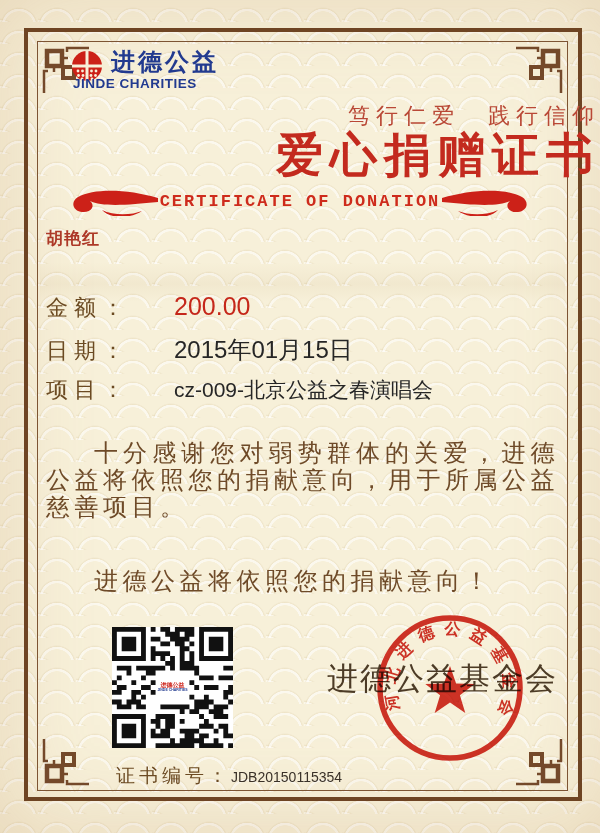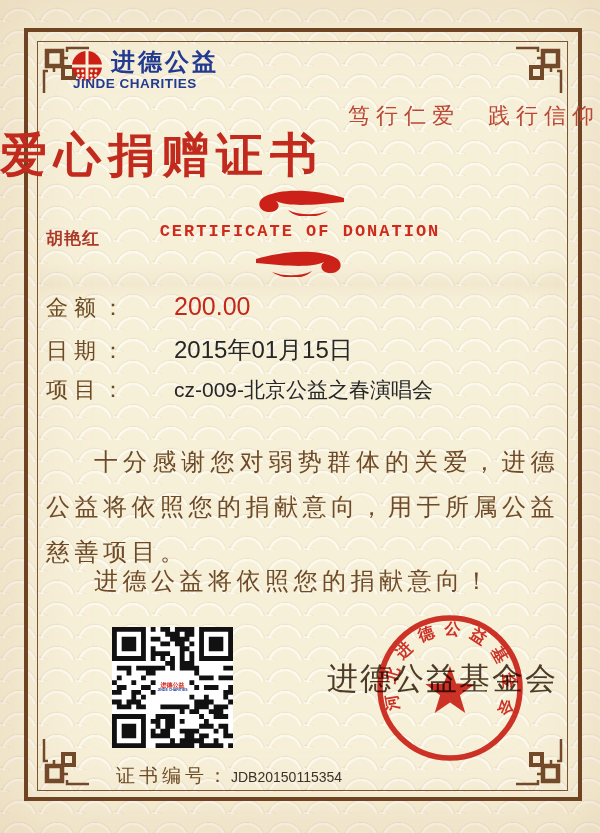--- a/index.html
+++ b/index.html
@@ -17,42 +17,42 @@
   .corner.tr{right:38px;top:39px;transform:scaleX(-1);}
   .corner.bl{left:35px;bottom:40px;transform:scaleY(-1);}
   .corner.br{right:38px;bottom:40px;transform:scale(-1,-1);}
 
   .logo{position:absolute;left:70px;top:49px;display:flex;align-items:flex-start;gap:7px;}
   .logo-cn{font-size:24px;font-weight:bold;color:#223a8f;letter-spacing:3px;line-height:26px;font-family:"Liberation Serif","DejaVu Serif",serif;}
   .logo-en{font-size:13.5px;font-weight:bold;color:#223a8f;letter-spacing:.5px;margin-top:1px;margin-left:-38px;}
 
   .slogan{position:absolute;left:0;width:600px;top:101px;text-align:right;font-size:22px;letter-spacing:6px;
     color:#b94836;font-family:"Liberation Serif","DejaVu Serif",serif;}
-  .title{position:absolute;left:0;width:600px;top:124px;text-align:left;font-size:47px;font-weight:bold;
+  .title{position:absolute;left:0;width:600px;top:124px;text-align:right;font-size:47px;font-weight:bold;
     letter-spacing:7px;color:#c32a1e;font-family:"Liberation Serif","DejaVu Serif",serif;}
-  .subtitle-row{position:absolute;left:0;width:600px;top:186px;display:flex;justify-content:center;align-items:center;gap:6px;flex-direction:column;}
+  .subtitle-row{position:absolute;left:0;width:600px;top:186px;display:flex;justify-content:center;align-items:center;}
   .subtitle{font-size:17px;font-weight:bold;letter-spacing:2px;color:#ce2b1c;
     font-family:"Liberation Mono","DejaVu Sans Mono",monospace;white-space:nowrap;}
   .flourish{width:92px;height:30px;flex:0 0 auto;}
   .flourish.right{transform:scaleX(-1);}
 
   .recipient{position:absolute;left:46px;top:227px;font-size:17px;color:#ad3928;letter-spacing:1px;font-weight:bold;}
   .shade{position:absolute;left:40px;right:43px;top:262px;height:40px;
     background:linear-gradient(to bottom,rgba(167,132,72,0) 0%,rgba(167,132,72,.07) 55%,rgba(167,132,72,0) 100%);}
 
   .field-row{position:absolute;left:46px;display:flex;align-items:baseline;gap:44px;}
   .flabel{font-size:22px;letter-spacing:6px;color:#6b4a22;font-family:"Liberation Serif","DejaVu Serif",serif;white-space:nowrap;}
   .fvalue{font-size:24px;color:#262626;}
   .fvalue.red{color:#c5271a;font-size:25px;}
   .row-amount{top:292px;}
   .row-date{top:334px;}
   .row-project{top:375px;}
   .row-project .fvalue{font-size:21px;}
 
-  .para1{position:absolute;left:46px;width:513px;top:440px;font-size:24px;line-height:45px;letter-spacing:4.5px;
+  .para1{position:absolute;left:46px;width:513px;top:440px;font-size:24px;line-height:27px;letter-spacing:4.5px;
     text-indent:2em;text-align:justify;color:#6e4a28;font-family:"Liberation Serif","DejaVu Serif",serif;}
   .para2{position:absolute;left:46px;width:513px;top:565px;font-size:24px;letter-spacing:4.5px;text-indent:2em;
     color:#6e4a28;font-family:"Liberation Serif","DejaVu Serif",serif;}
 
   .qr{position:absolute;left:112px;top:627px;width:121px;height:121px;background:#fff;}
   .qr svg{display:block;width:121px;height:121px;}
   .qr-logo{position:absolute;left:44px;top:46px;width:33px;height:29px;background:#fff;
     display:flex;flex-direction:column;align-items:center;justify-content:center;line-height:1.1;}
   .qr-logo .r{color:#cc2017;font-size:6px;font-weight:bold;white-space:nowrap;}
   .qr-logo .b{color:#223a8f;font-size:3.5px;font-weight:bold;white-space:nowrap;}

